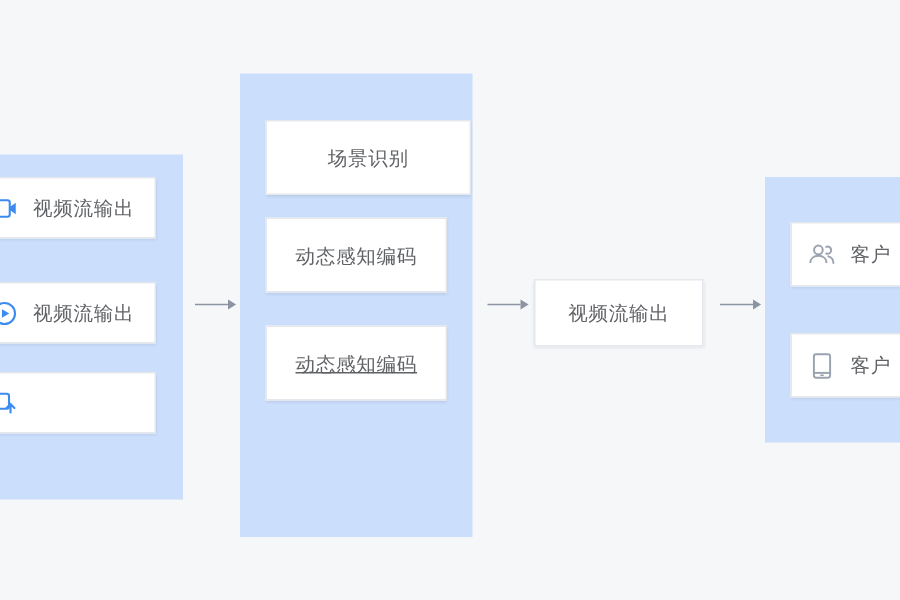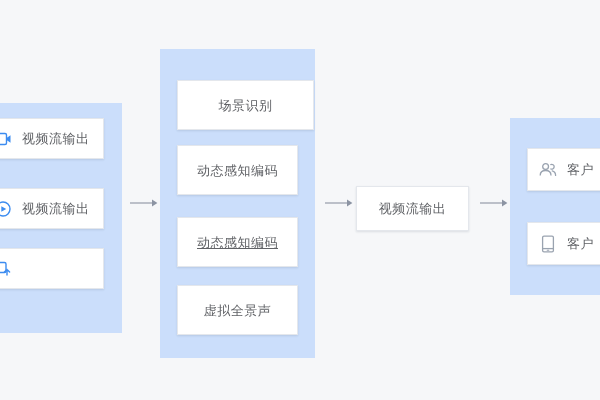--- a/index.html
+++ b/index.html
@@ -142,23 +142,20 @@
 
   <div class="card centered" id="card-scene">
     <span class="card-label">场景识别</span>
   </div>
   <div class="card centered" id="card-quality">
     <span class="card-label">动态感知编码</span>
   </div>
   <div class="card centered" id="card-encode">
     <span class="card-label">动态感知编码</span>
   </div>
-  <div class="card centered" id="card-audio">
-    <span class="card-label">虚拟全景声</span>
-  </div>
 
   <span class="arrow" id="arrow-process-to-output">
     <svg viewBox="0 0 28 10" fill="none">
       <path d="M0 5 H22" stroke="currentColor" stroke-width="1.1"></path>
       <path d="M22 1.6 L27.4 5 L22 8.4 Z" fill="currentColor"></path>
     </svg>
   </span>
 
   <div class="card centered" id="card-output">
     <span class="card-label">视频流输出</span>

